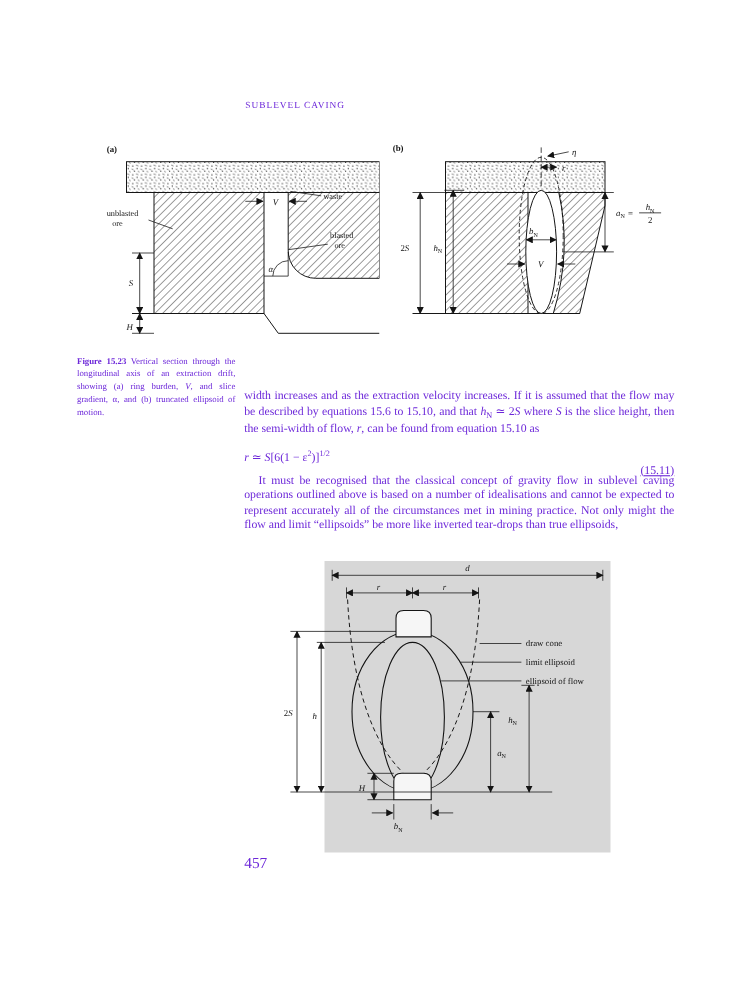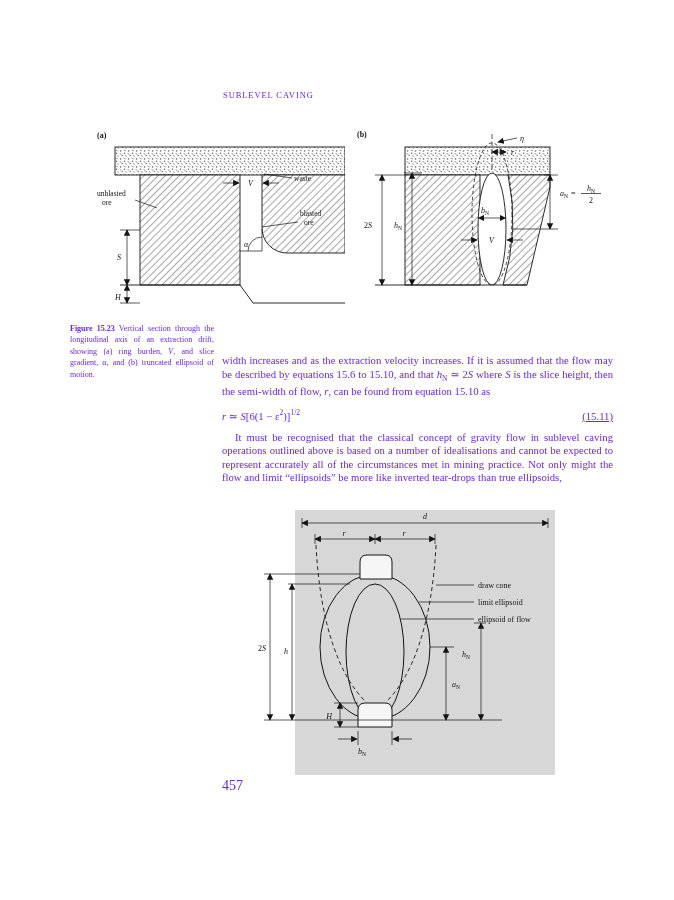--- a/index.html
+++ b/index.html
@@ -6,21 +6,21 @@
   body{background:#e9e9e6;}
   .page{position:relative;width:674px;height:900px;background:#ffffff;font-family:"Liberation Serif",serif;color:#6d28d9;overflow:hidden;margin:0 auto;}
   .running-head{position:absolute;left:223px;top:90px;font-size:8.5px;letter-spacing:0.9px;}
   .panel{position:absolute;}
   .caption{position:absolute;left:70px;width:144px;font-size:8px;line-height:11.4px;text-align:justify;}
   .caption b{margin-right:4px;}
   .bodycol{position:absolute;left:222px;top:318px;width:391px;font-size:10.7px;line-height:13.5px;text-align:justify;margin-top:36px;}
   .bodycol p{margin:0;padding:0;}
   .indent{text-indent:13px;}
   .eq-row{position:relative;text-align:left;margin:8px 0 7px 0;}
-  .eq-num{position:absolute;right:0;top:3px;text-decoration:underline;}
+  .eq-num{position:absolute;right:0;top:16px;text-decoration:underline;}
   .bodycol sup{font-size:7.5px;}
   .bodycol sub{font-size:7.5px;}
   .pagenum{position:absolute;left:222px;top:778px;font-size:14px;}
   svg text{font-family:"Liberation Serif",serif;fill:#141414;}
   svg .it{font-style:italic;}
   svg .sub{font-size:5.5px;}
 </style>
 </head>
 <body>
 

